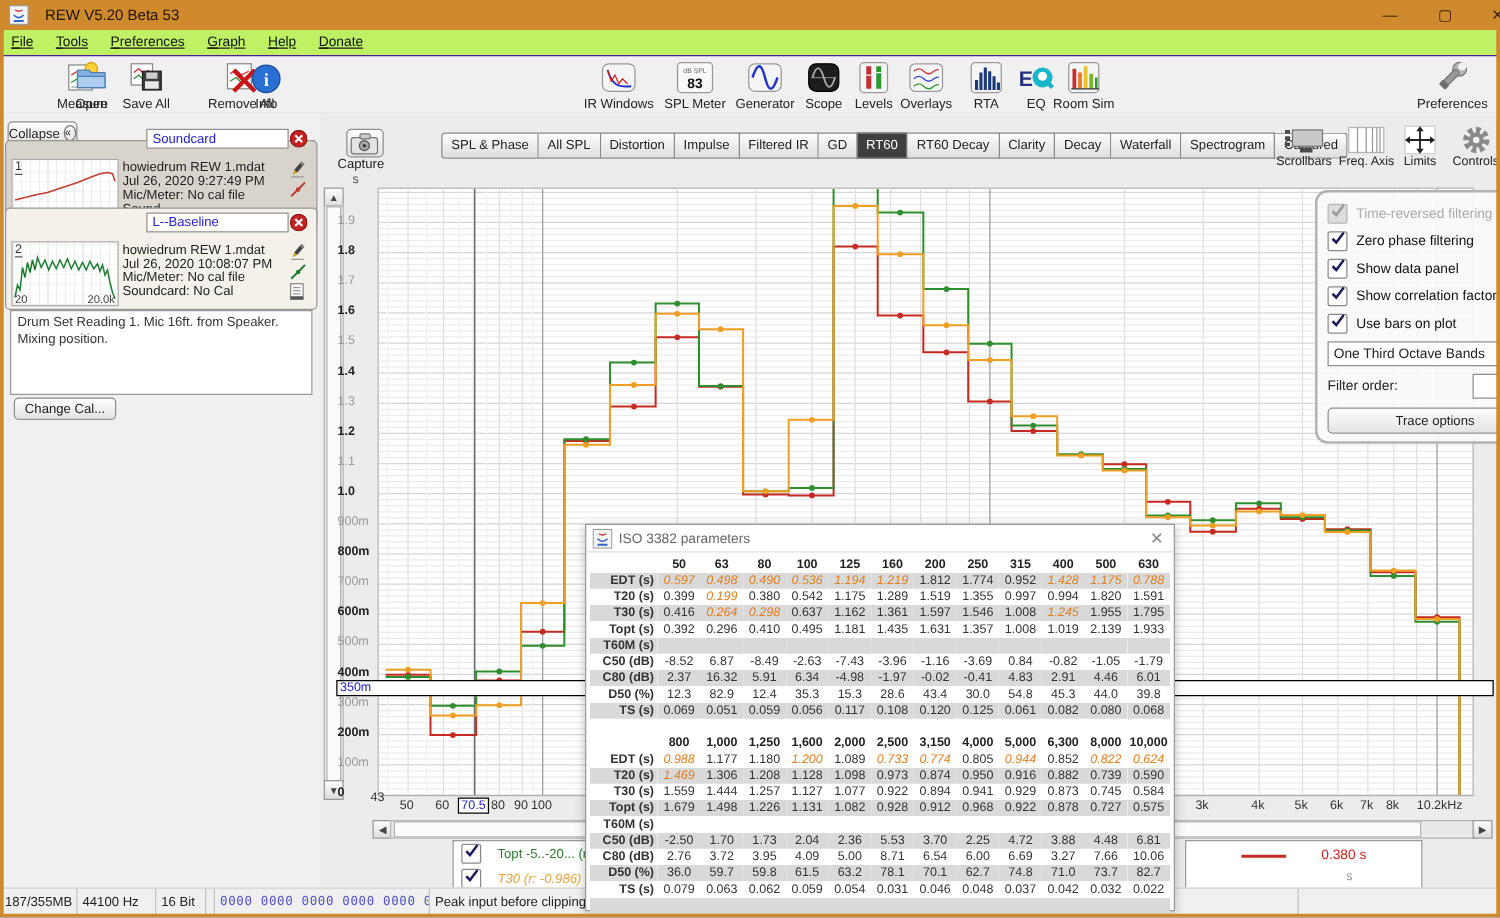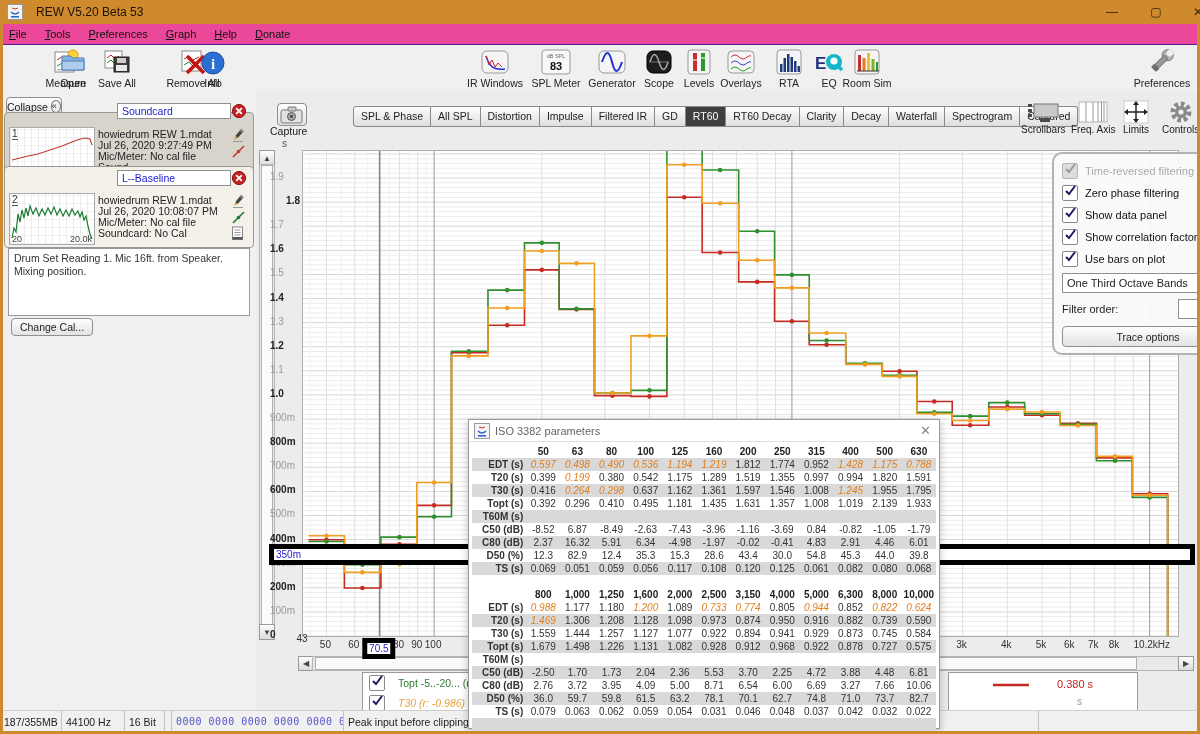--- a/index.html
+++ b/index.html
@@ -6,21 +6,21 @@
   #win{position:relative;width:1200px;height:734px;background:#f0f0f0;overflow:hidden;
        font-family:"Liberation Sans", sans-serif;font-size:11px;color:#222;}
   .abs{position:absolute;}
   
   #titlebar{left:0;top:0;width:1200px;height:24px;background:#cf8a2e;display:flex;align-items:center;}
   #titlebar .t{margin-left:8px;color:#1d1205;font-size:12px;}
   .winbtn{position:absolute;top:0;width:40px;height:24px;text-align:center;line-height:24px;color:#3a2508;font-size:12px;}
   
   .border-strip{background:#cf8a2e;z-index:40;}
   
-  #menubar{left:0;top:24px;width:1200px;height:20px;background:#ec4899;border-bottom:6px solid #4c1d95;display:flex;align-items:center;}
+  #menubar{left:0;top:24px;width:1200px;height:20px;background:#bef264;border-bottom:6px solid #4c1d95;display:flex;align-items:center;text-decoration:underline;}
   .menu-item{padding:0 9px;font-size:11px;color:#111;}
   .menu-item u{text-decoration:underline;}
   
   #toolbar{left:0;top:45px;width:1200px;height:45px;background:#f0f0f0;border-bottom:1px solid #cfcfcf;}
   .tb-item{position:absolute;top:2px;width:58px;text-align:center;}
   .tb-item .ic{height:29px;display:flex;align-items:flex-end;justify-content:center;}
   .tb-item .lb{font-size:10.5px;color:#222;margin-top:1px;white-space:nowrap;}
   
   #leftpanel{left:0;top:90px;width:256px;height:620px;background:#f0f0f0;border-right:1px solid #c8c8c8;}
   .btn{background:linear-gradient(#fdfdfd,#e3e3e3);border:1px solid #8f8f8f;border-radius:4px;font-size:10.5px;color:#222;
@@ -43,21 +43,21 @@
   .tab:first-child{border-left:1px solid #8a8a8a;border-radius:3px 0 0 3px;}
   .tab:last-child{border-radius:0 3px 3px 0;}
   .tab.active{background:#3f3f3f;color:#fff;}
   .gbtn{position:absolute;text-align:center;}
   .gbtn .ic{height:24px;display:flex;align-items:center;justify-content:center;}
   .gbtn .lb{font-size:10px;color:#222;white-space:nowrap;}
   
   #plot{position:absolute;background:#fff;border:1px solid #b0b0b0;overflow:hidden;}
   .ytick{position:absolute;right:2px;font-size:10px;white-space:nowrap;}
   .xtick{position:absolute;font-size:10px;color:#333;transform:translateX(-50%);white-space:nowrap;}
-  .cursorbox{background:#fff;border:5px solid #000000;color:#2222cc;font-size:10px;padding:0 2px;z-index:6;}
+  .cursorbox{background:#fff;border:1px solid #000000;color:#2222cc;font-size:10px;padding:0 2px;z-index:6;}
   .sb{background:#e9e9e9;border:1px solid #b5b5b5;}
   .sb-thumb{background:#fbfbfb;border:1px solid #b0b0b0;}
   .sb-arrow{background:linear-gradient(#fdfdfd,#dcdcdc);border:1px solid #9a9a9a;color:#444;font-size:8px;
             display:flex;align-items:center;justify-content:center;}
   
   #opts{position:absolute;background:rgba(250,250,250,.93);border:2px solid #b2b2b2;border-radius:10px;z-index:7;padding:6px 8px;}
   .cbrow{display:flex;align-items:center;height:22px;}
   .cbx{width:14px;height:14px;background:#fff;border:1px solid #8a8a8a;border-radius:2px;margin-right:7px;position:relative;flex:none;}
   .cbx.dis{background:#ddd;border-color:#b5b5b5;}
   .cbrow .cl{font-size:11px;color:#111;white-space:nowrap;}
@@ -493,21 +493,21 @@
         <div class="ytick" style="left:14px;width:30px;top:346.1570576540755px;color:#222;font-weight:bold;">800m</div>
         <div class="ytick" style="left:14px;width:30px;top:322.051689860835px;color:#9a9a9a;">900m</div>
         <div class="ytick" style="left:14px;width:30px;top:297.94632206759445px;color:#222;font-weight:bold;">1.0</div>
         <div class="ytick" style="left:14px;width:30px;top:273.84095427435386px;color:#9a9a9a;">1.1</div>
         <div class="ytick" style="left:14px;width:30px;top:249.73558648111333px;color:#222;font-weight:bold;">1.2</div>
         <div class="ytick" style="left:14px;width:30px;top:225.63021868787274px;color:#9a9a9a;">1.3</div>
         <div class="ytick" style="left:14px;width:30px;top:201.5248508946322px;color:#222;font-weight:bold;">1.4</div>
         <div class="ytick" style="left:14px;width:30px;top:177.41948310139168px;color:#9a9a9a;">1.5</div>
         <div class="ytick" style="left:14px;width:30px;top:153.3141153081511px;color:#222;font-weight:bold;">1.6</div>
         <div class="ytick" style="left:14px;width:30px;top:129.20874751491056px;color:#9a9a9a;">1.7</div>
-        <div class="ytick" style="left:14px;width:30px;top:105.10337972166997px;color:#222;font-weight:bold;text-align:right;">1.8</div>
+        <div class="ytick" style="left:14px;width:30px;top:105.10337972166997px;color:#222;font-weight:bold;">1.8</div>
         <div class="ytick" style="left:14px;width:30px;top:80.99801192842943px;color:#9a9a9a;">1.9</div>
         <div class="ytick cursorbox" style="left:13px;top:453.63121272365805px;">350m</div>
       </div>
 
   <div id="plot" style="left:46px;top:60px;width:875px;height:485px;">
         <svg width="875" height="485" viewBox="0 0 875 485">
           <line x1="0" y1="485" x2="875" y2="485" stroke="#d6d6d6"></line>
           <line x1="0" y1="480.1789264413519" x2="875" y2="480.1789264413519" stroke="#ececec"></line>
           <line x1="0" y1="475.35785288270375" x2="875" y2="475.35785288270375" stroke="#ececec"></line>
           <line x1="0" y1="470.53677932405566" x2="875" y2="470.53677932405566" stroke="#ececec"></line>

